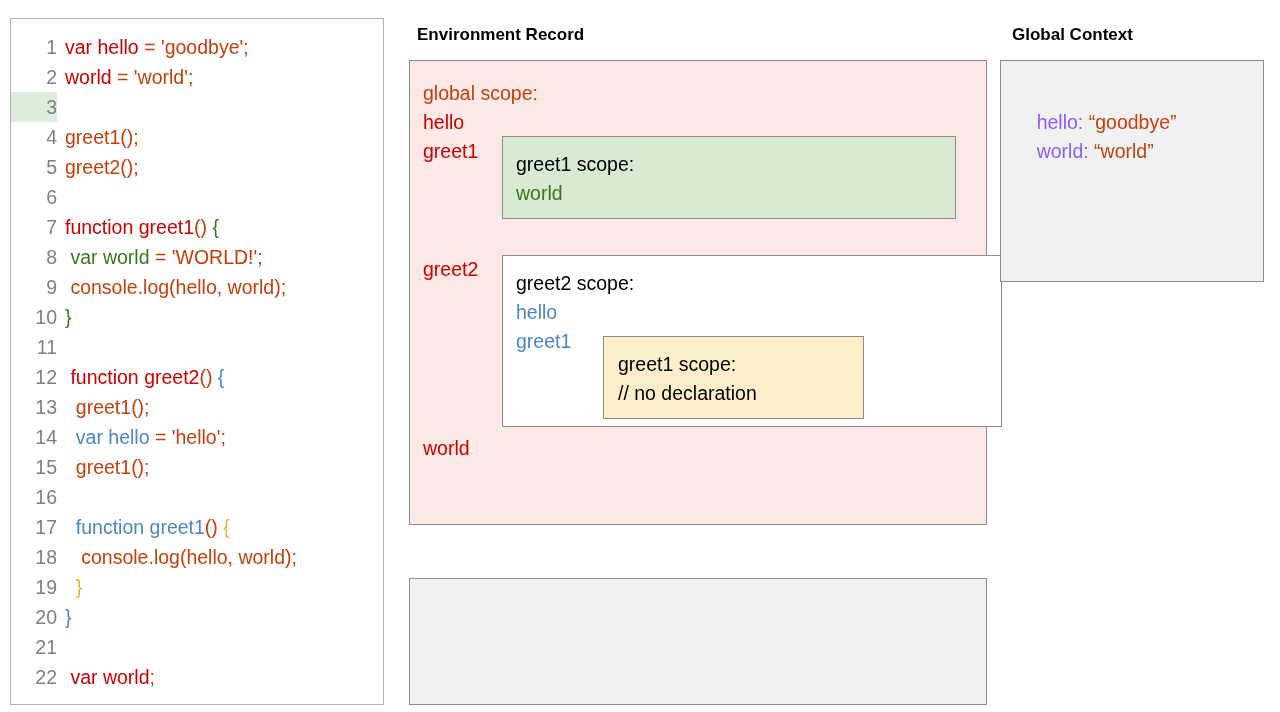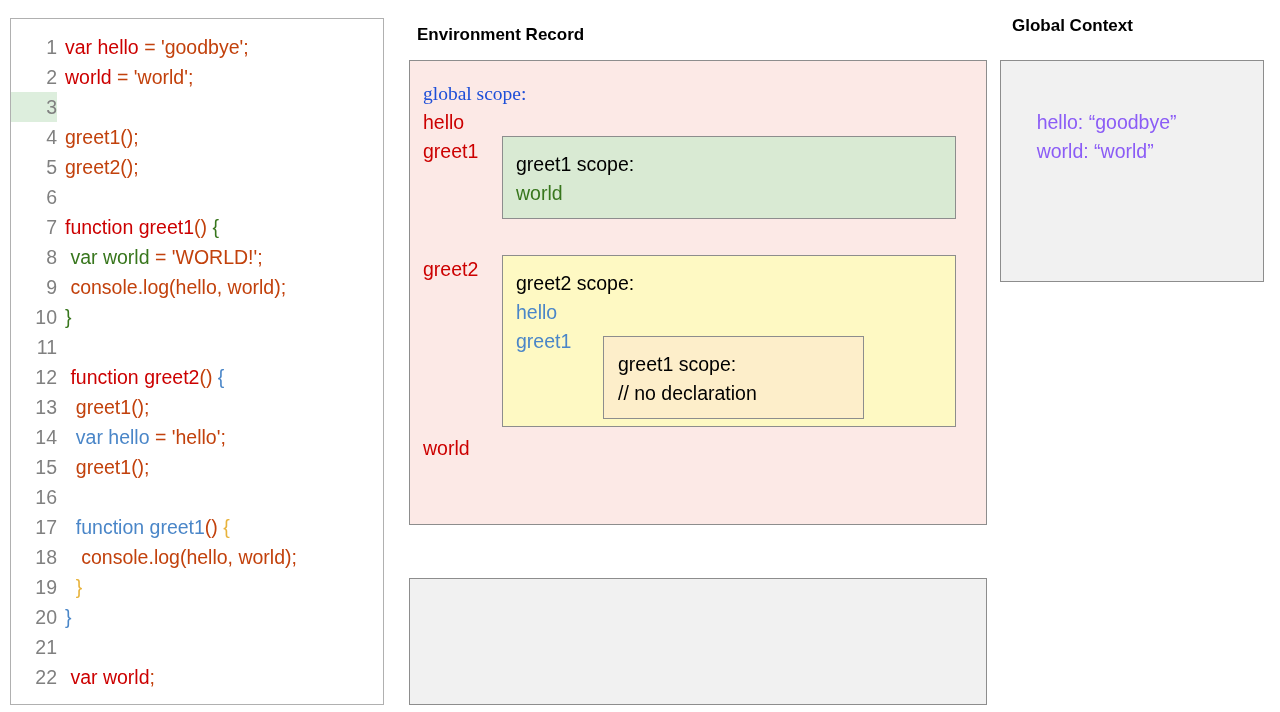--- a/index.html
+++ b/index.html
@@ -62,21 +62,21 @@
   .t-black  { color: #c2410c; }
 
   
   .section-title {
     position: absolute;
     font-size: 17px;
     font-weight: bold;
     color: #000000;
   }
   #er-title   { left: 417px; top: 25px; }
-  #gc-title   { left: 1012px; top: 16px; }
+  #gc-title   { left: 1012px; top: 25px; }
   #console-title { left: 419px; top: 545px; margin-top: 32px; }
 
   #er-box {
     position: absolute;
     left: 409px;
     top: 60px;
     width: 578px;
     height: 465px;
     background: #fce9e6;
     border: 1px solid #8d8d8d;
@@ -84,22 +84,21 @@
   }
   .scope-text {
     font-size: 19.5px;
     line-height: 29px;
     white-space: pre;
   }
   #er-global-label {
     position: absolute;
     left: 13px;
     top: 18px;
-    color: #1d4ed8;
-    font-family: Liberation Serif, serif;
+    color: #c2410c;
   }
   .er-var {
     position: absolute;
     left: 13px;
     color: #cc0000;
     font-size: 19.5px;
     line-height: 29px;
   }
   #er-var-hello  { top: 47px; }
   #er-var-greet1 { top: 76px; }
@@ -128,23 +127,23 @@
     left: 13px;
     top: 42px;
     color: #38761d;
   }
 
   
   #greet2-box {
     position: absolute;
     left: 92px;
     top: 194px;
-    width: 454px;
+    width: 500px;
     height: 172px;
-    background: #fef9c3;
+    background: #ffffff;
     border: 1px solid #8d8d8d;
     box-sizing: border-box;
   }
   #greet2-box .hdr {
     position: absolute;
     left: 13px;
     top: 13px;
     color: #000000;
   }
   #greet2-box .v1 {
@@ -217,21 +216,21 @@
   .gc-row {
     position: absolute;
     left: 14px;
     font-size: 19.5px;
     line-height: 29px;
     white-space: pre;
   }
   #gc-row-0 { top: 18px; }
   #gc-row-1 { top: 47px; }
   .gc-key { color: #8b5cf6; }
-  .gc-val { color: #8b5cf6; }
+  .gc-val { color: #c2410c; }
 </style>
 </head>
 <body>
 
 <div id="code-panel">
   <div class="code-lines" id="code-lines">
       <div class="code-line"><span class="ln">1</span><span class="code-text"><span class="t-red">var hello</span><span class="t-black"> = 'goodbye';</span></span></div>
       <div class="code-line"><span class="ln">2</span><span class="code-text"><span class="t-red">world</span><span class="t-black"> = 'world';</span></span></div>
       <div class="code-line"><span class="ln hl">3</span><span class="code-text"><span class="t-black"></span></span></div>
       <div class="code-line"><span class="ln">4</span><span class="code-text"><span class="t-black">greet1();</span></span></div>

